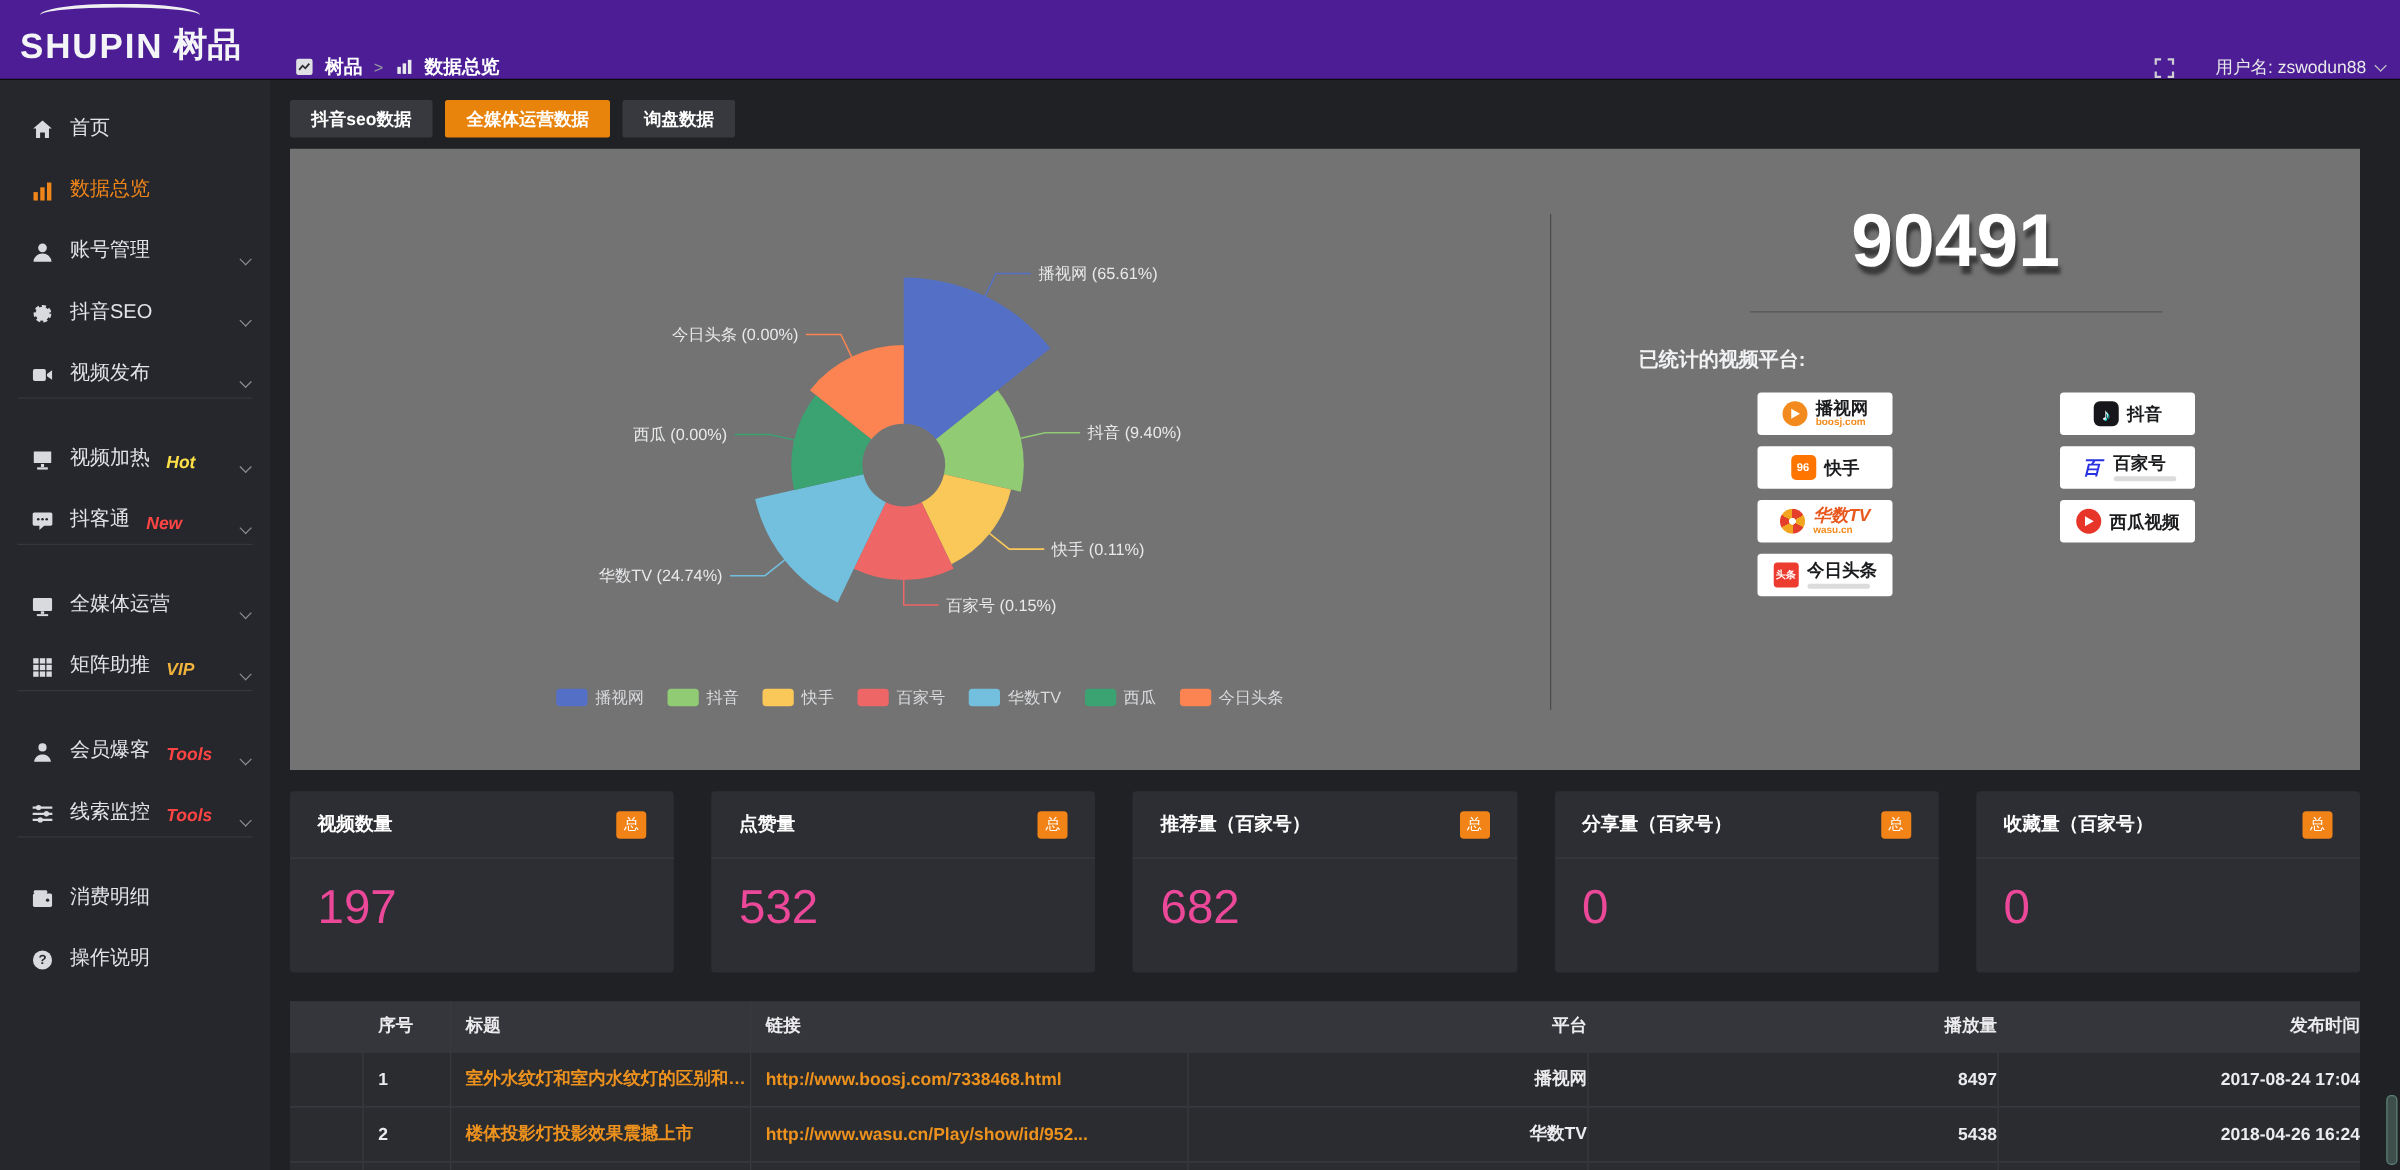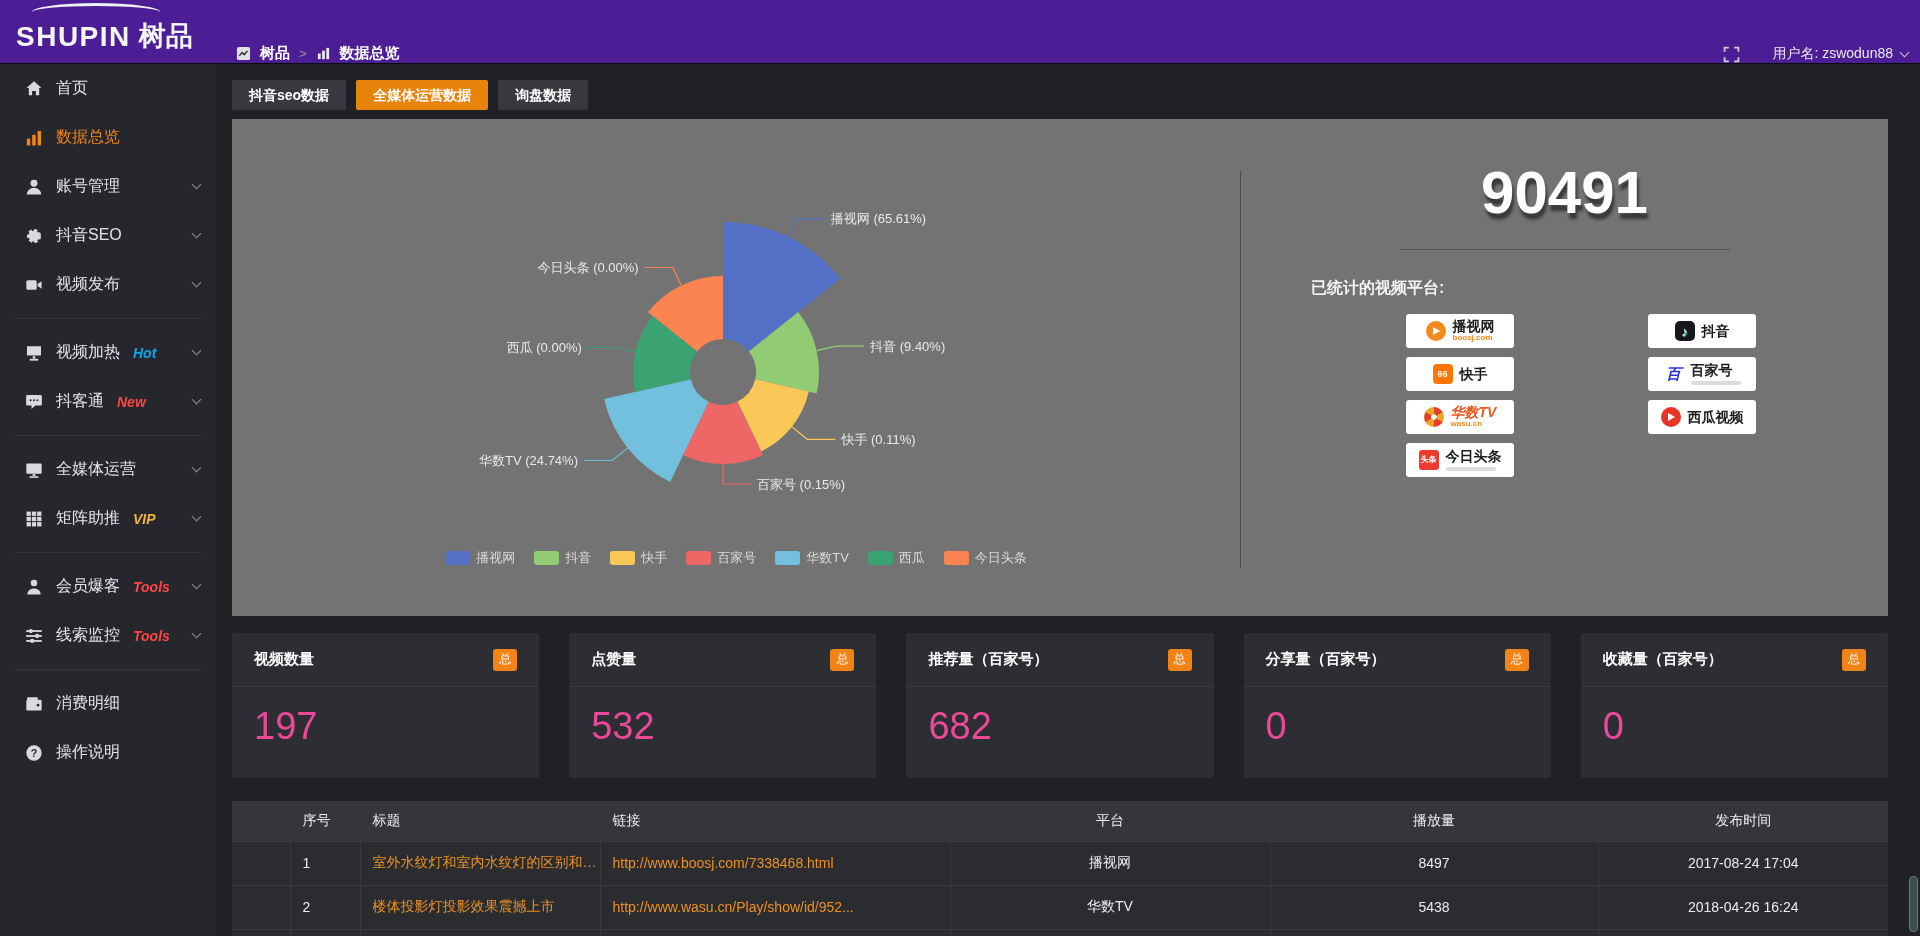--- a/index.html
+++ b/index.html
@@ -20,21 +20,21 @@
   .crumb-ic svg{width:15px;height:15px}
   .crumb-sep{color:#9a9b9f;font-weight:normal;font-size:13px}
   .top-right{margin-left:auto;display:flex;align-items:center;gap:32px;
     padding-right:12px;color:#e8e9eb;font-size:14px}
   .fs-ic{width:17px;height:17px;display:flex;cursor:pointer}
   .user-box{display:flex;align-items:center;gap:8px;cursor:pointer}
   .chev{width:7px;height:7px;border-right:1.6px solid #c3c4c8;border-bottom:1.6px solid #c3c4c8;
     transform:rotate(45deg);margin-top:-3px}
   
   .sidebar{position:absolute;top:60px;left:0;width:216px;bottom:0;background:#26272c;padding-top:4px}
-  .sb-item{height:49px;display:flex;align-items:center;padding:0 16px 0 25px;
+  .sb-item{height:49px;display:flex;align-items:flex-end;padding:0 16px 0 25px;
     color:#e3e4e7;font-size:16px;cursor:pointer}
   .sb-icon{width:18px;height:18px;margin-right:13px;display:flex;color:#d9dade;flex:0 0 auto}
   .sb-icon svg{width:18px;height:18px;fill:currentColor}
   .sb-item.active{color:#f08519}
   .sb-item.active .sb-icon{color:#f08519}
   .sb-badge{font-style:italic;font-weight:bold;font-size:14px;margin-left:13px}
   .sb-chevron{margin-left:auto;width:7px;height:7px;border-right:1.8px solid #8e8f94;
     border-bottom:1.8px solid #8e8f94;transform:rotate(45deg);margin-top:-4px}
   .sb-divider{height:1px;background:#36373c;margin:9px 14px}
   
@@ -89,25 +89,25 @@
     padding:0 22px;border-bottom:1px solid #3a3b40}
   .stat-label{font-size:15px;color:#fff;font-weight:600}
   .stat-badge{width:24px;height:22px;background:#f18317;color:#fff;font-size:12px;
     border-radius:3px;display:flex;align-items:center;justify-content:center}
   .stat-value{font-size:38px;color:#ec4899;padding:20px 0 0 22px;line-height:1}
   
   .table-wrap{margin-top:23px;background:#2b2c30}
   table{width:100%;border-collapse:collapse;table-layout:fixed}
   thead tr{background:#35363b;height:40px}
   tbody tr{height:44px;background:#2b2c30;border-top:1px solid #3c3d42}
-  th,td{font-weight:normal;color:#ececee;font-size:14px;overflow:hidden;
+  th,td{font-weight:bold;color:#ececee;font-size:14px;overflow:hidden;
     white-space:nowrap;text-overflow:ellipsis;border-left:1px solid #393a3f;padding:0}
   th:first-child,td:first-child{border-left:none}
   .al{text-align:left;padding-left:12px}
-  .ac{text-align:center}
+  .ac{text-align:right}
   .cell-title,.cell-link{color:#ee921e;cursor:pointer}
   .cb{width:15px;height:15px;background:#fff;border-radius:2px;margin:0 auto;cursor:pointer}
   
   .scroll-thumb{position:absolute;right:2px;bottom:4px;width:9px;height:56px;
     background:#3e4e4a;border:1px solid #5d8277;border-radius:4px;z-index:10;cursor:pointer}
 </style>
 </head>
 <body>
 
 <div class="topbar">
@@ -200,21 +200,21 @@
       <div class="sb-divider"></div>
       <div class="sb-item">
         <span class="sb-icon">
           <svg viewBox="0 0 16 16">
             <path d="M1.8 2h12.4v8.2H1.8z"></path>
             <rect x="6.9" y="10.8" width="2.2" height="2.2"></rect>
             <rect x="4.2" y="13.2" width="7.6" height="1.6"></rect>
           </svg>
         </span>
         <span class="sb-label">视频加热</span>
-        <i class="sb-badge" style="color: #0ea5e9;">Hot</i>
+        <i class="sb-badge" style="color: #fde047;">Hot</i>
         <span class="sb-chevron"></span>
       </div>
       <div class="sb-item">
         <span class="sb-icon">
           <svg viewBox="0 0 16 16">
             <path d="M2.2 1.8h11.6c.7 0 1.2.5 1.2 1.2v7c0 .7-.5 1.2-1.2 1.2H9.2l-3.4 3v-3H2.2c-.7 0-1.2-.5-1.2-1.2v-7c0-.7.5-1.2 1.2-1.2z"></path>
             <g fill="#26272c">
               <circle cx="5" cy="6.5" r=".9"></circle>
               <circle cx="8" cy="6.5" r=".9"></circle>
               <circle cx="11" cy="6.5" r=".9"></circle>

